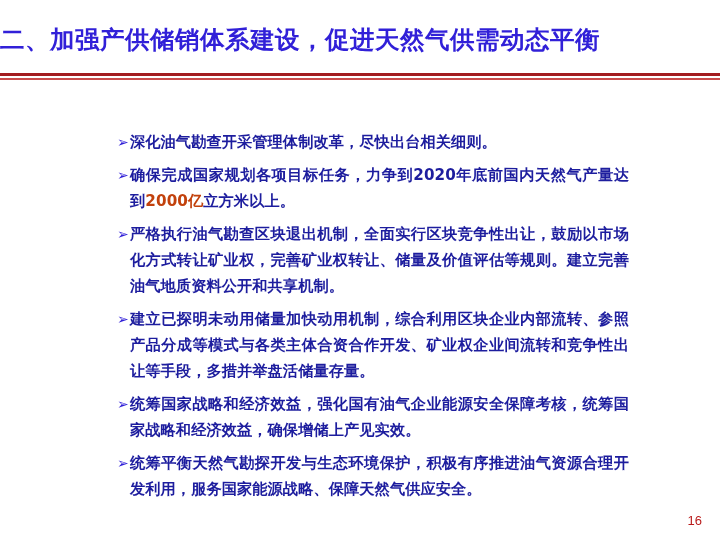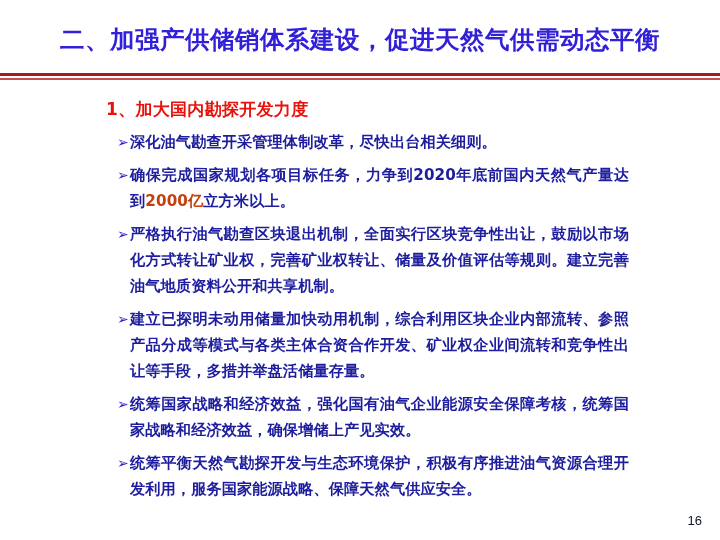--- a/index.html
+++ b/index.html
@@ -17,21 +17,21 @@
     background: #ffffff;
     overflow: hidden;
   }
 
   
   .slide-title {
     position: absolute;
     left: 0;
     top: 27px;
     width: 720px;
-    text-align: center;
+    text-align: left;
     font-size: 24.5px;
     font-weight: bold;
     color: #3120D8;
     letter-spacing: 0.5px;
     white-space: nowrap;
     line-height: 1.1;
   }
 
   
   .title-rule {
@@ -111,38 +111,37 @@
   .bullet-text .hl {
     color: #c2410c;
   }
 
   
   .page-number {
     position: absolute;
     right: 18px;
     bottom: 12px;
     font-size: 13px;
-    color: #0f172a;
+    color: #b91c1c;
     font-family: "Liberation Sans", sans-serif;
   }
 </style>
 </head>
 <body>
 
 <div id="slide">
 
   <div class="slide-title">二、加强产供储销体系建设，促进天然气供需动态平衡</div>
 
   <div class="title-rule">
     <div class="rule-thick"></div>
     <div class="rule-gap"></div>
     <div class="rule-thin"></div>
   </div>
 
-  <div class="section-heading">1、加大国内勘探开发力度</div>
 
   <div class="bullet-list" id="bullet-list">
       <div class="bullet-item">
         <span class="bullet-marker">➢</span>
         <span class="bullet-text"><span>深化油气勘查开采管理体制改革，尽快出台相关细则。</span></span>
       </div>
       <div class="bullet-item">
         <span class="bullet-marker">➢</span>
         <span class="bullet-text"><span>确保完成国家规划各项目标任务，力争到2020年底前国内天然气产量达到</span><span class="hl">2000亿</span><span>立方米以上。</span></span>
       </div>

